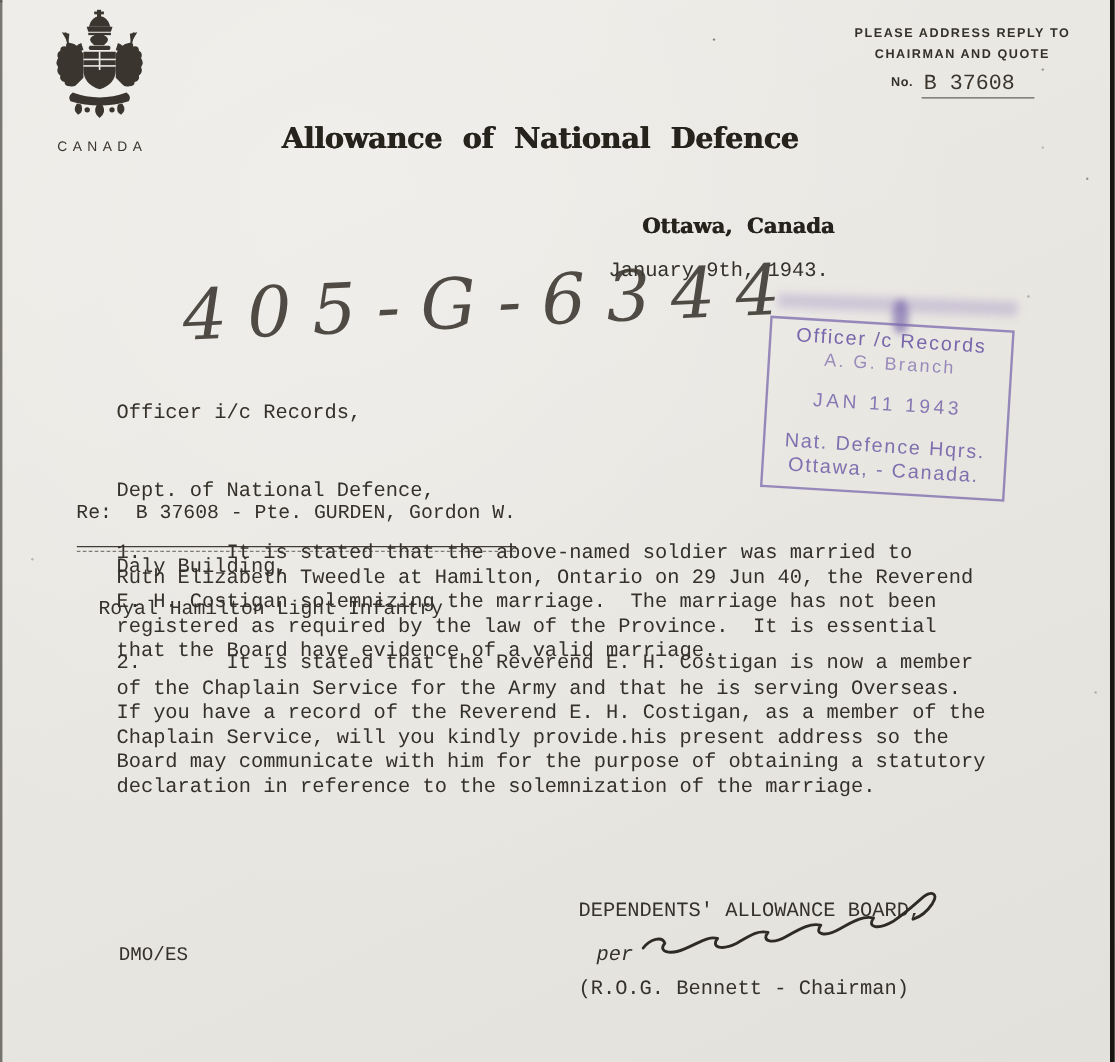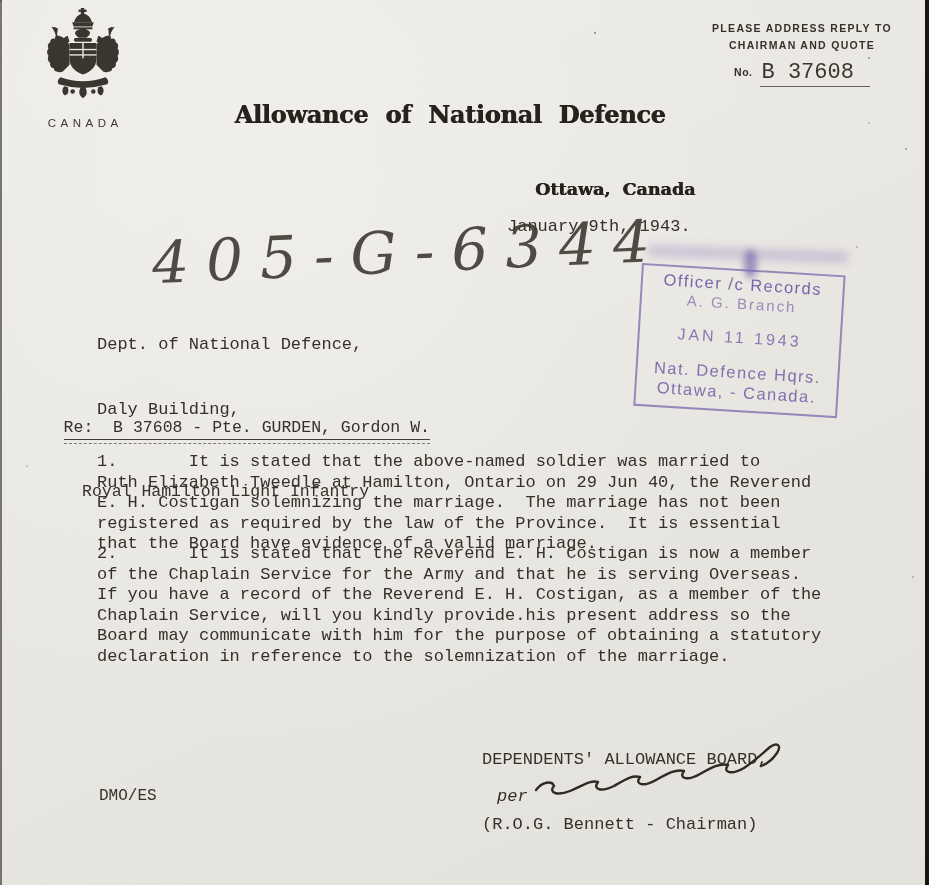--- a/index.html
+++ b/index.html
@@ -37,21 +37,21 @@
     word-spacing:16px;letter-spacing:-0.5px;}
   .title2{left:150px;top:100px;width:600px;text-align:center;font-size:24px;
     word-spacing:9px;letter-spacing:-0.3px;}
   .reply-block{right:16px;top:20px;width:222px;text-align:center;
     font-family:"Liberation Sans",sans-serif;}
   .reply-line{font-size:10.5px;font-weight:bold;letter-spacing:1.3px;
     color:#35312a;line-height:17px;}
   .file-no{margin-top:6px;font-size:11px;color:#35312a;}
   .no-label{font-family:"Liberation Sans",sans-serif;font-weight:bold;font-size:10.5px;
     letter-spacing:0.5px;margin-right:7px;vertical-align:2px;}
-  .no-value{font-family:"Liberation Mono",monospace;font-size:22px;color:#3a362e;
+  .no-value{font-family:"Liberation Mono",monospace;font-size:18px;color:#3a362e;
     border-bottom:1.5px solid rgba(58,54,46,0.75);padding:0 16px 1px 2px;}
 
   
   .place{left:535px;top:179px;font-size:17.5px;word-spacing:6px;}
   .date{left:507px;top:216px;font-size:17px;text-align:right;}
 
   
   .handwritten{left:152px;top:218px;font-family:"DejaVu Serif",serif;
     font-style:italic;font-size:58px;letter-spacing:17px;color:#3e3a33;
     transform:rotate(-2.5deg);opacity:0.9;white-space:nowrap;}
@@ -70,21 +70,21 @@
   .stamp-l2{font-size:15px;letter-spacing:2px;color:rgba(118,100,170,0.70);margin-top:1px;}
   .stamp-date{font-size:16px;letter-spacing:3px;color:rgba(110,92,168,0.80);margin-top:17px;}
   .stamp-l3{font-size:16.5px;letter-spacing:1.5px;color:rgba(108,90,166,0.85);margin-top:16px;}
   .stamp-l4{font-size:16.5px;letter-spacing:1.5px;color:rgba(108,90,166,0.85);margin-top:1px;}
 
   
   .typed{font-size:17px;line-height:21.5px;color:#34302a;white-space:pre-wrap;}
   .recipient{left:97px;top:291px;}
   .subject{left:24px;top:395px;font-size:16.5px;white-space:pre;}
   .subject .u-dashed{border-bottom:1px dashed rgba(52,48,42,0.6);padding-bottom:3px;display:inline-block;}
-  .subject .u-solid{border-bottom:1.6px solid rgba(45,42,36,0.9);padding-bottom:1px;display:inline-block;}
+  .subject .u-solid{border-bottom:1.6px solid rgba(45,42,36,0.9);padding-bottom:17px;display:inline-block;}
   .subject-line2{margin-left:58px;margin-top:15px;display:block;white-space:pre;font-family:Liberation Mono, monospace;}
   .para1{left:97px;top:452px;width:770px;line-height:20.6px;}
   .para2{left:97px;top:544px;width:770px;line-height:20.6px;}
 
   
   .sig-block{left:482px;top:706px;line-height:21.5px;}
   .per{left:497px;top:786px;font-size:17px;font-style:italic;}
   .sig-svg{left:530px;top:740px;width:252px;height:60px;}
   .initials{left:99px;top:774px;font-size:16px;margin-top:12px;}
 </style>
@@ -147,20 +147,21 @@
   <div class="abs stamp-blot"></div>
   <div class="abs stamp">
     <div class="stamp-l1">Officer /c Records</div>
     <div class="stamp-l2">A. G. Branch</div>
     <div class="stamp-date">JAN 11 1943</div>
     <div class="stamp-l3">Nat. Defence Hqrs.</div>
     <div class="stamp-l4">Ottawa, - Canada.</div>
   </div>
 
   <div class="abs recipient typed">
+    <div>Officer i/c Records,</div>
     <div>Dept. of National Defence,</div>
     <div>Daly Building,</div>
   </div>
 
   <div class="abs subject typed">
     <span class="u-dashed"><span class="u-solid">Re:  B 37608 - Pte. GURDEN, Gordon W.</span></span>
     <span class="subject-line2">Royal Hamilton Light Infantry</span>
   </div>
 
   <div class="abs para1 typed">1.       It is stated that the above-named soldier was married to

